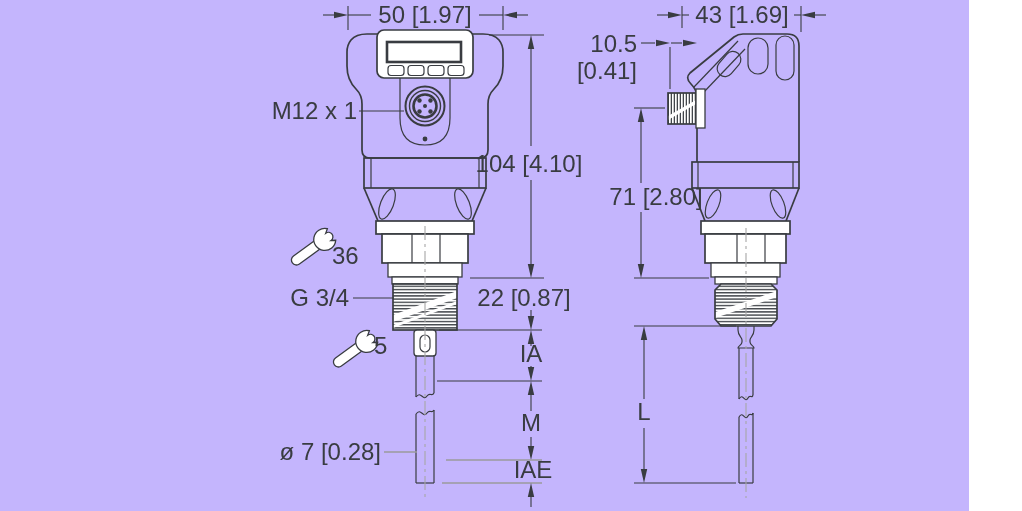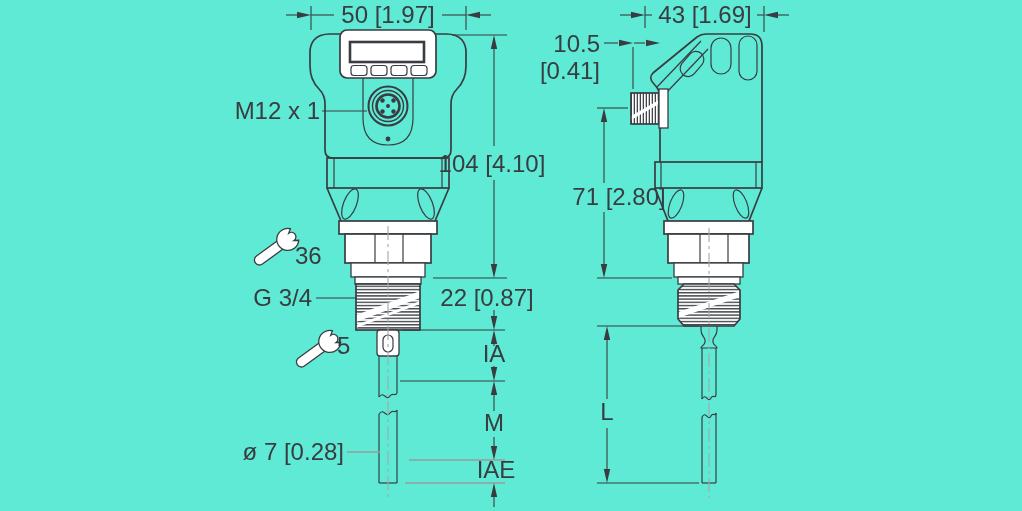--- a/index.html
+++ b/index.html
@@ -1,16 +1,16 @@
 <!DOCTYPE html>
 <html><head>
 <meta charset="utf-8">
 <style>
   html,body{margin:0;padding:0;background:#ffffff;}
-  .canvas{position:relative;width:1022px;height:511px;background:#5eead4;overflow:hidden;}
+  .canvas{position:relative;width:932px;height:511px;background:#c4b5fd;overflow:hidden;padding-left:37px;}
   svg{display:block;}
   svg text{font-family:"Liberation Sans",sans-serif;font-size:24px;fill:#393c41;}
   .ln{stroke:#393c41;stroke-width:1.7;fill:none;}
   .fine{stroke:#393c41;stroke-width:1.2;fill:none;}
   .wfill{stroke:#393c41;stroke-width:1.7;fill:#ffffff;}
   .wfill2{stroke:#393c41;stroke-width:1.3;fill:#ffffff;}
   .dim{stroke:#393c41;stroke-width:1.1;fill:none;}
   .gln{stroke:#9b9b9b;stroke-width:1.3;fill:none;}
   .cl{stroke:#a6a6a6;stroke-width:1.1;fill:none;stroke-dasharray:14 4 3 4;}
   .ar{fill:#393c41;stroke:none;}

